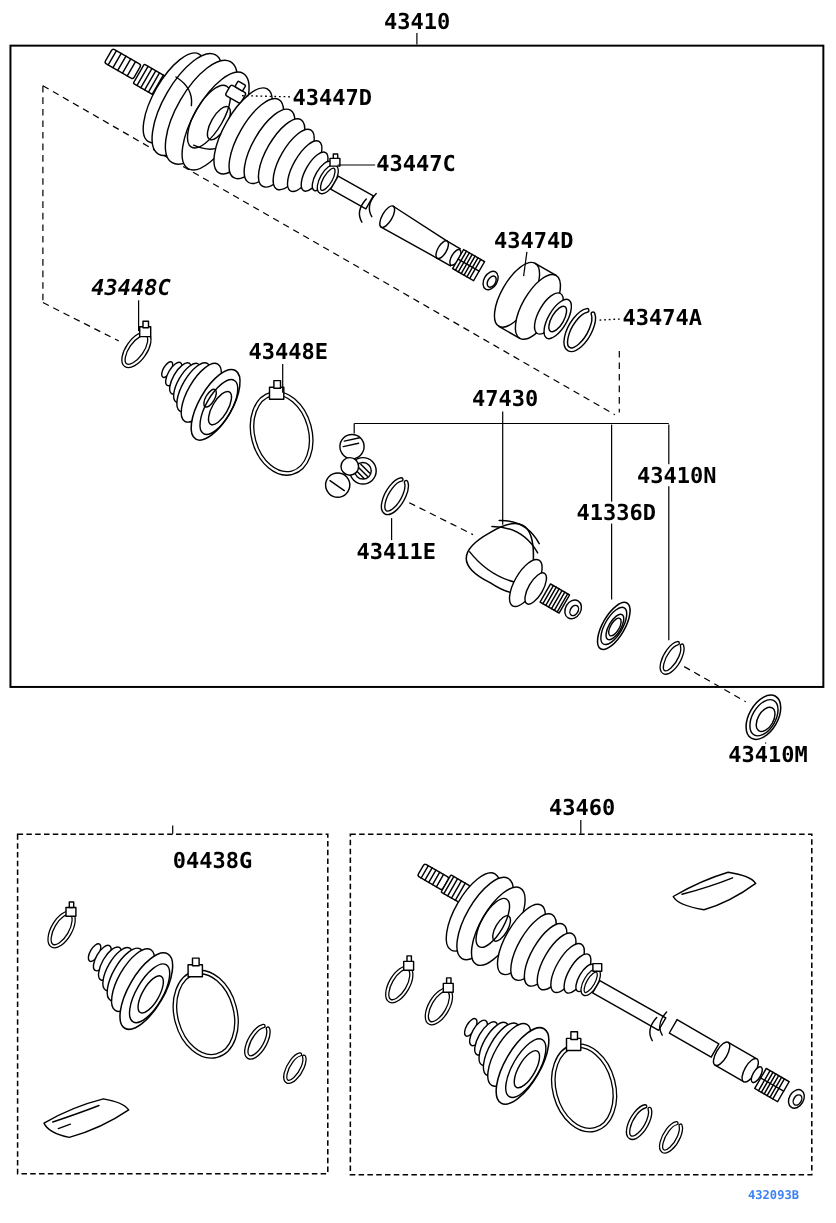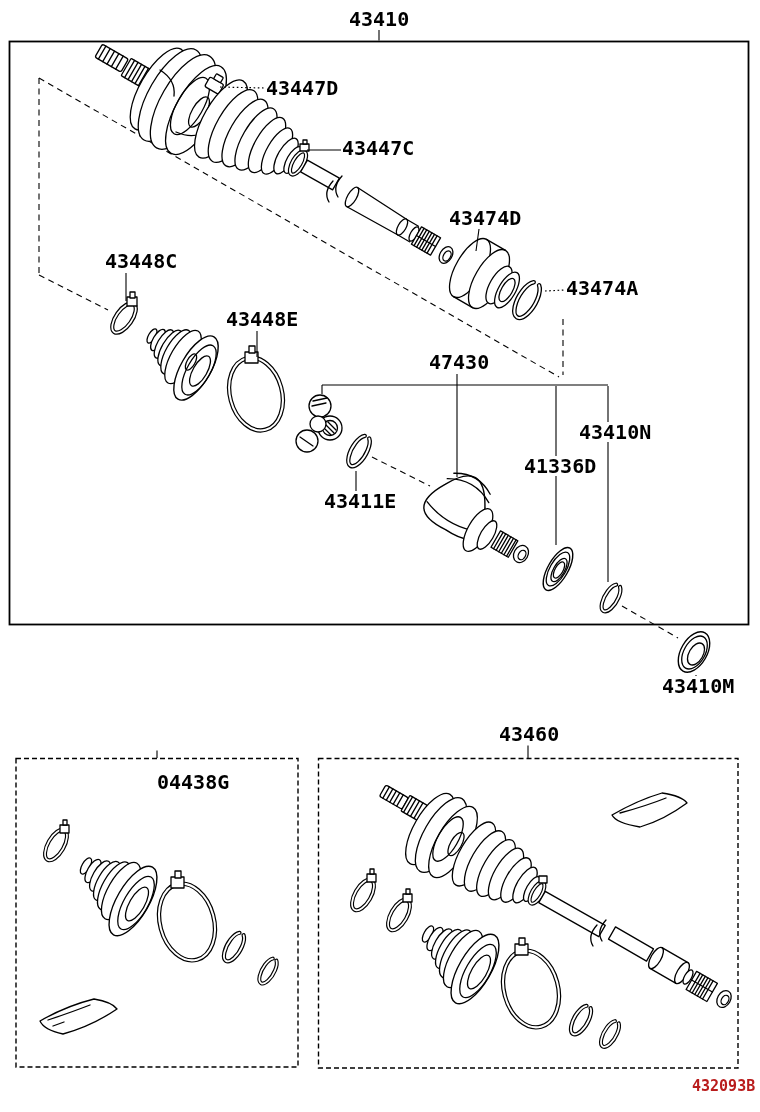--- a/index.html
+++ b/index.html
@@ -1,22 +1,22 @@
 <!DOCTYPE html>
 <html><head>
 <meta charset="utf-8">
 <style>
   html,body{margin:0;padding:0;background:#fff;}
   .stage{position:relative;width:760px;height:1112px;background:#fff;overflow:hidden;
          font-family:"DejaVu Sans Mono","Liberation Mono",monospace;}
   .stage svg{position:absolute;left:0;top:0;}
   .lbl{position:absolute;font-weight:700;font-size:20px;line-height:20px;color:#000;
        background:#fff;white-space:nowrap;letter-spacing:0px;}
-  .figcode{position:absolute;font-weight:700;font-size:15px;line-height:15px;color:#b91c1c;
-       background:#fff;white-space:nowrap;margin-left:12px;}
+  .figcode{position:absolute;font-weight:700;font-size:11px;line-height:15px;color:#3b82f6;
+       background:#fff;white-space:nowrap;}
 </style>
 </head>
 <body>
 
 <div class="stage">
 
 <svg width="760" height="1112" viewBox="0 0 760 1112">
 
   <g stroke="#000" fill="none">
     <rect x="9.5" y="41.5" width="739" height="583" stroke-width="1.8"></rect>
@@ -351,21 +351,21 @@
     <line x1="220" y1="87" x2="264" y2="88" stroke-dasharray="1.6 2.6" stroke-width="1.2"></line>
     <line x1="545" y1="291" x2="564" y2="290" stroke-dasharray="1.6 2.6" stroke-width="1.2"></line>
   </g>
 </svg>
 
 <div class="lbl" style="left:349px;top:9px;text-align:right;">43410</div>
 <div class="lbl" style="left:266px;top:78px;text-align:center;">43447D</div>
 <div class="lbl" style="left:342px;top:138px;">43447C</div>
 <div class="lbl" style="left:449px;top:208px;">43474D</div>
 <div class="lbl" style="left:566px;top:278px;">43474A</div>
-<div class="lbl" style="left:105px;top:251px;">43448C</div>
+<div class="lbl" style="left:83px;top:251px;font-style:italic;">43448C</div>
 <div class="lbl" style="left:226px;top:309px;">43448E</div>
 <div class="lbl" style="left:429px;top:352px;">47430</div>
 <div class="lbl" style="left:579px;top:422px;">43410N</div>
 <div class="lbl" style="left:524px;top:456px;">41336D</div>
 <div class="lbl" style="left:324px;top:491px;">43411E</div>
 <div class="lbl" style="left:662px;top:676px;">43410M</div>
 <div class="lbl" style="left:121px;top:772px;margin-left:36px;">04438G</div>
 <div class="lbl" style="left:499px;top:724px;">43460</div>
 <div class="figcode" style="left:680px;top:1079px;">432093B</div>
 

